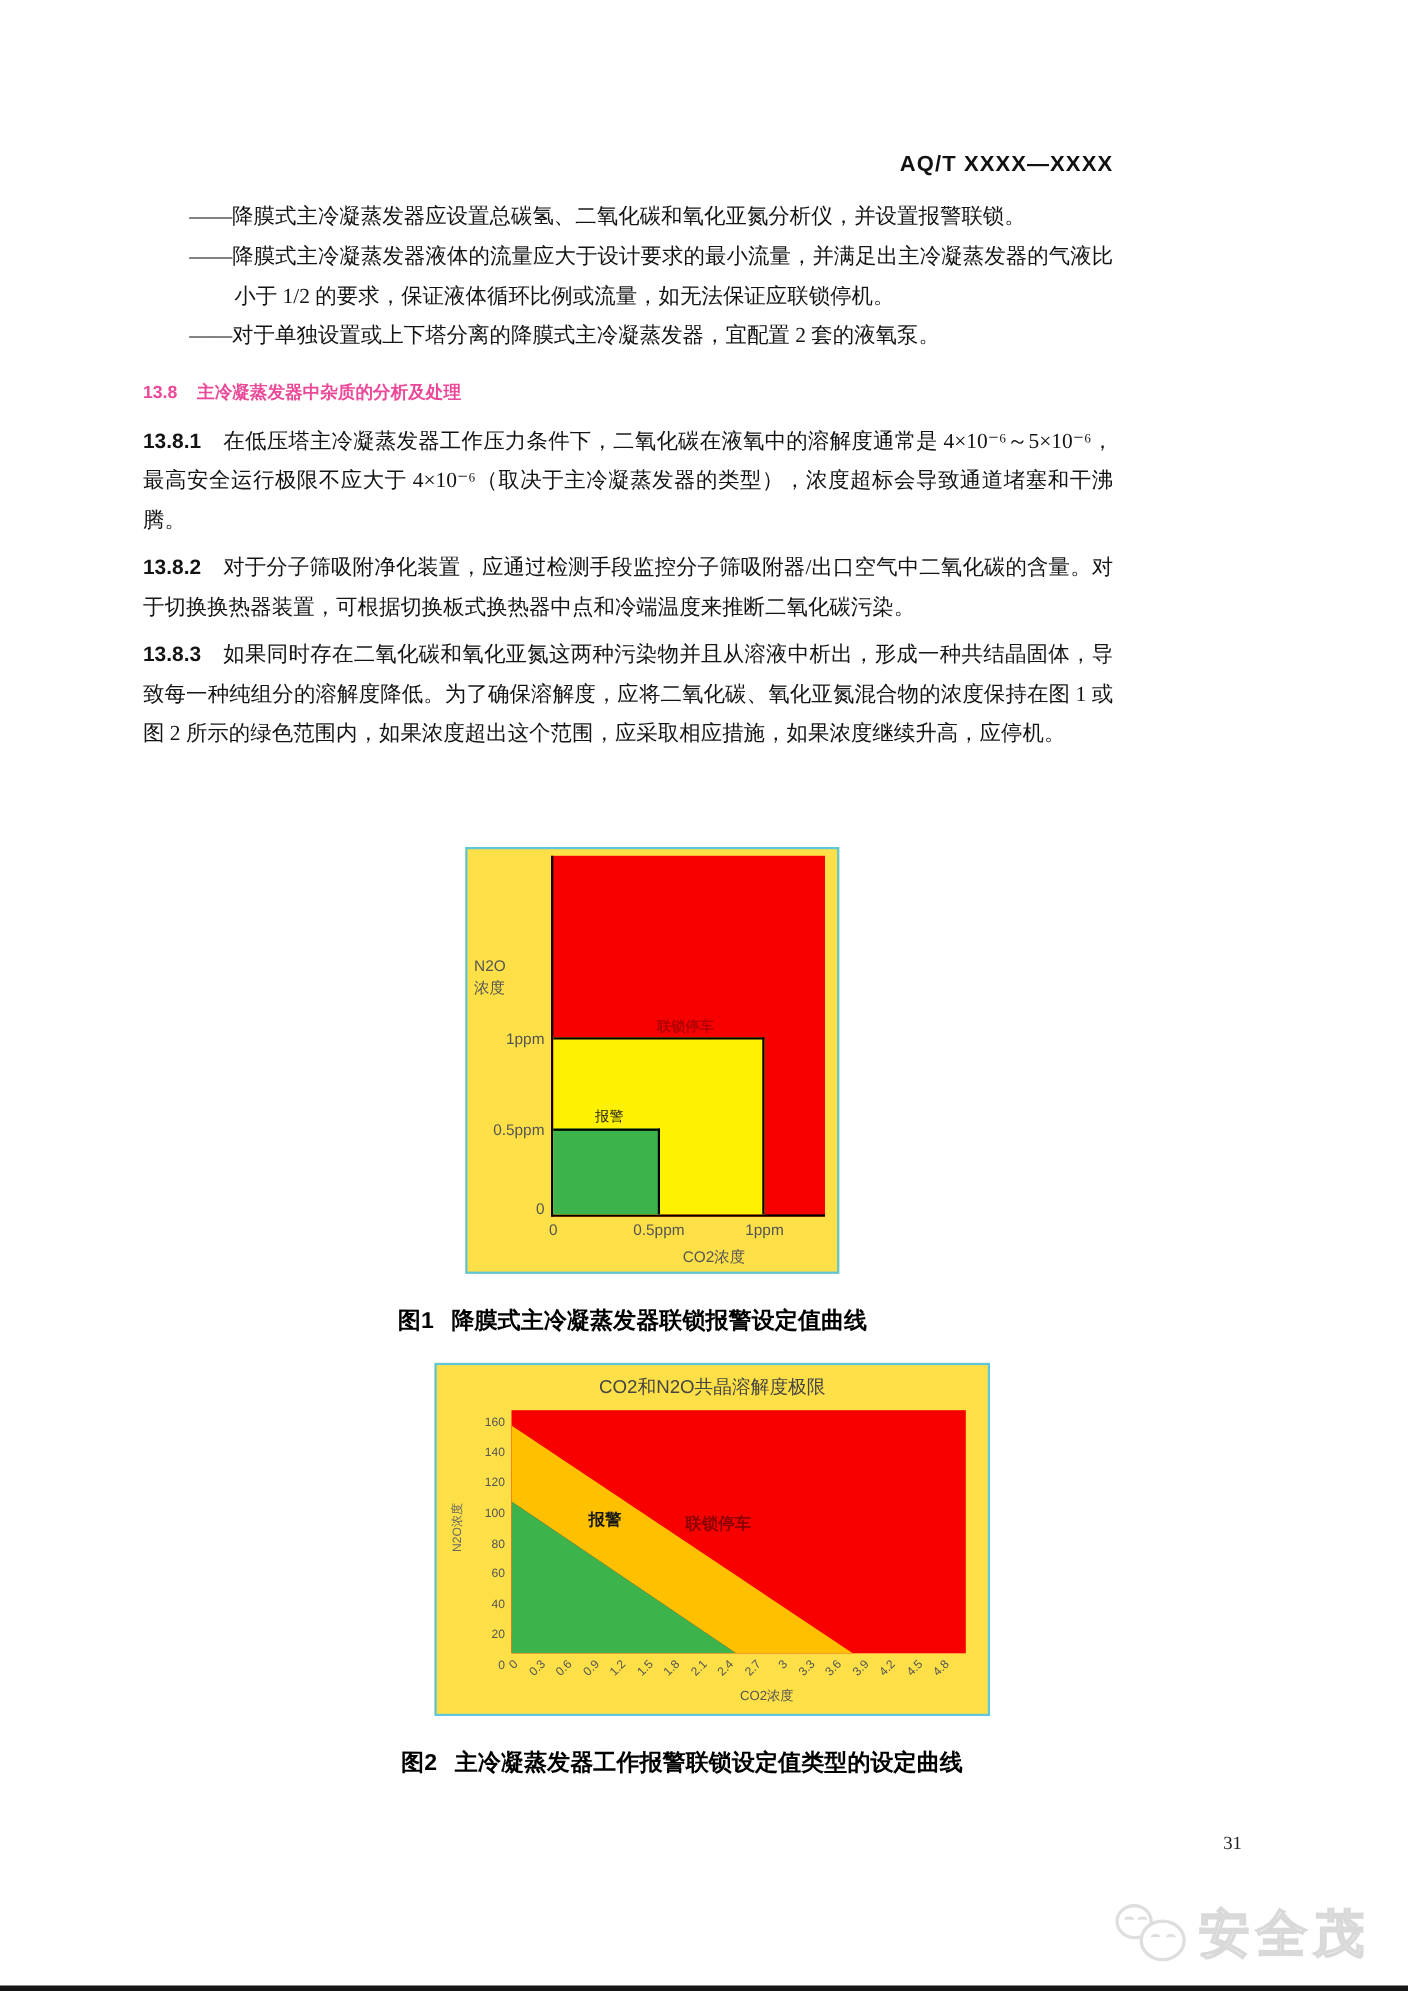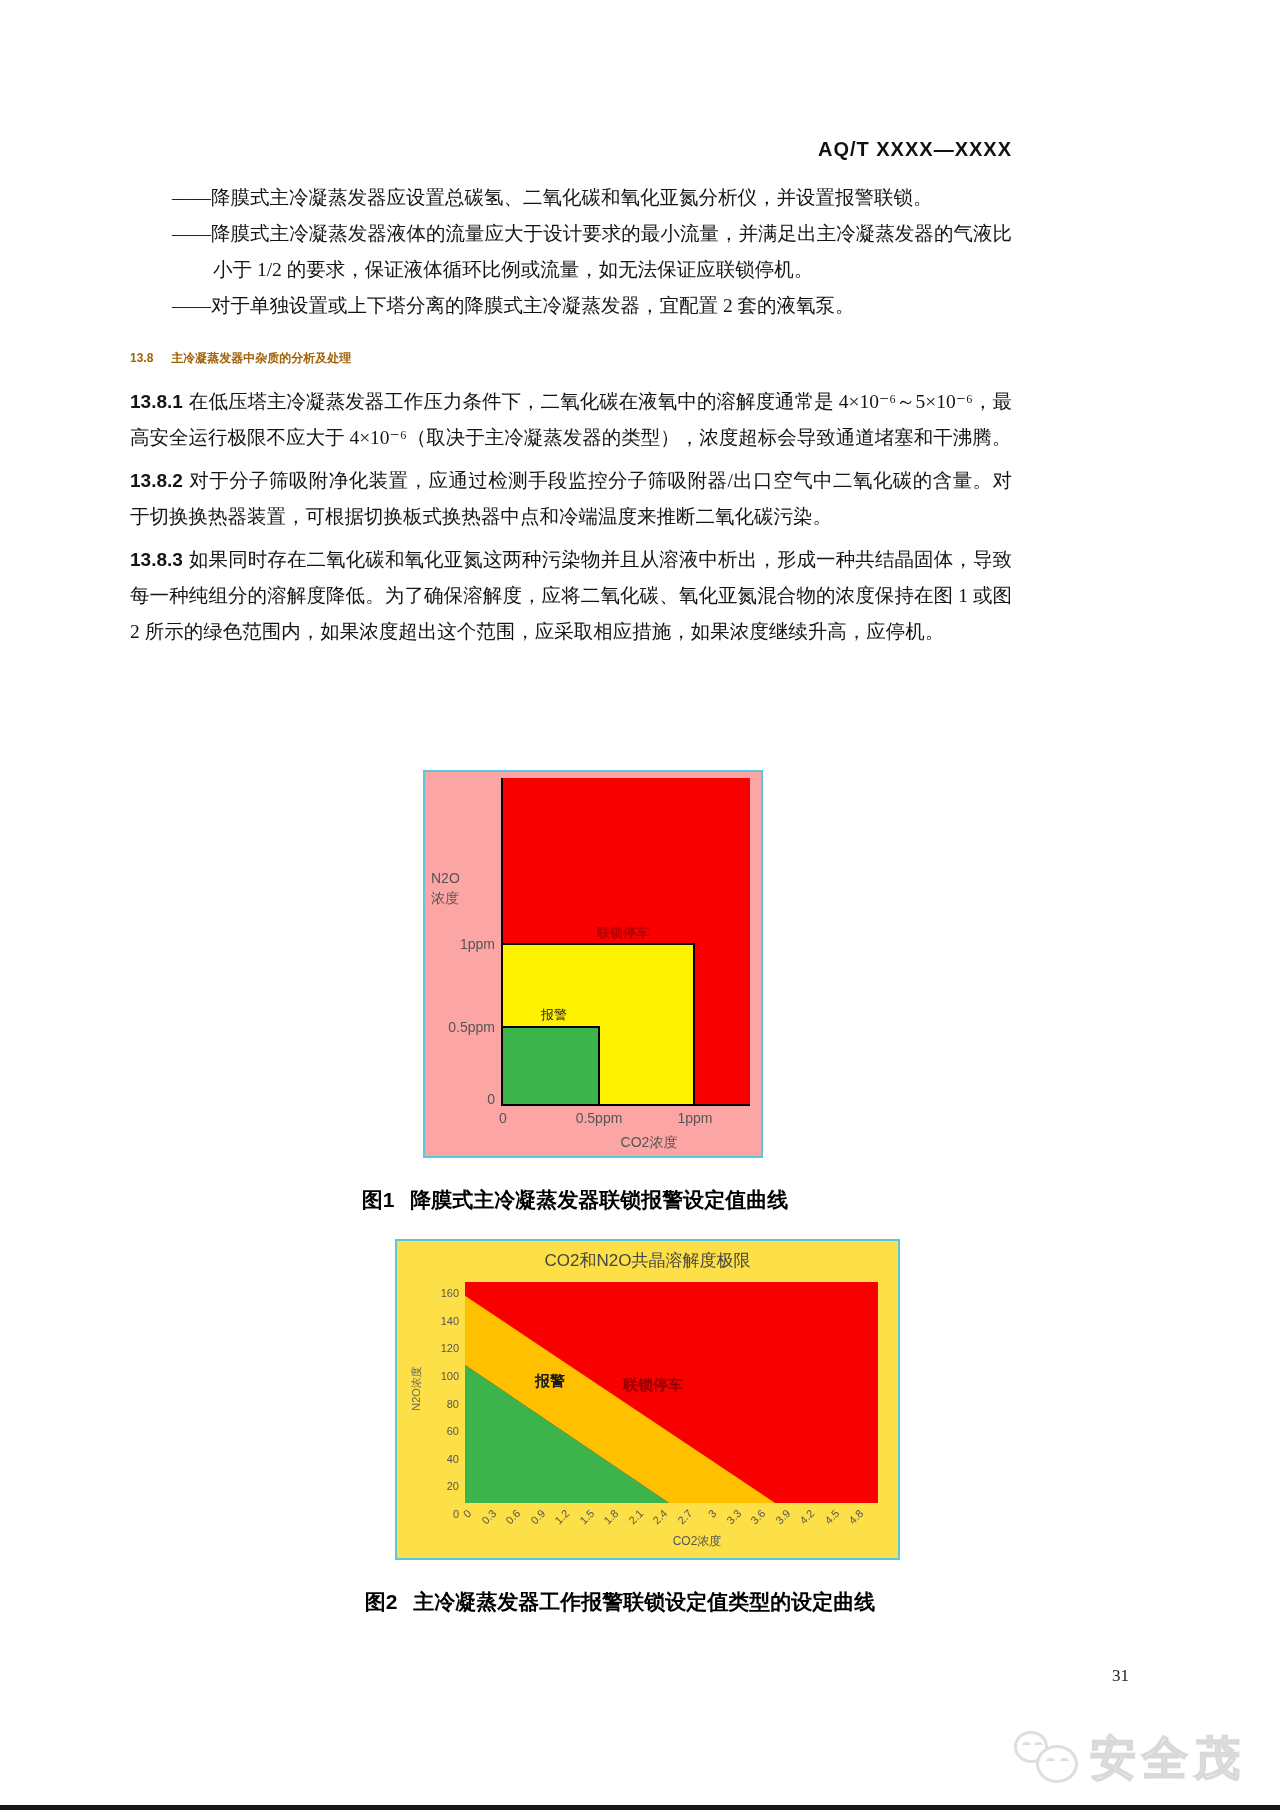--- a/index.html
+++ b/index.html
@@ -15,33 +15,33 @@
   .hdr{
     position:absolute;top:138px;right:268px;
     font-family:"Liberation Sans","DejaVu Sans",sans-serif;
     font-size:20px;font-weight:600;letter-spacing:1px;color:#111;
   }
   .content{position:absolute;left:130px;top:180px;width:882px;font-size:19.5px;line-height:36px;text-align:justify;}
   .bullets{margin:0;padding:0;list-style:none;}
   .bullets li{padding-left:83px;text-indent:-41px;}
   .sec-head{
     margin:20px 0 0 0;font-family:"Liberation Sans","DejaVu Sans",sans-serif;
-    font-size:12px;font-weight:bold;color:#a16207;line-height:28px;text-align:left;
+    font-size:16px;font-weight:bold;color:#ec4899;line-height:28px;text-align:left;
   }
   .sec-head .snum{margin-right:18px;}
   .clause{margin:7px 0 0 0;}
   .clause:first-of-type{margin-top:12px;}
   .cnum{
     font-family:"Liberation Sans","DejaVu Sans",sans-serif;font-weight:bold;
-    font-size:19px;margin-right:6px;
+    font-size:19px;margin-right:20px;
   }
   
   .fig1{
     position:absolute;left:423px;top:770px;width:340px;height:388px;
-    border:2px solid var(--cyan);background:#fca5a5;
+    border:2px solid var(--cyan);background:#fde047;
   }
   .f1-plot{
     position:absolute;left:76px;top:6px;width:249px;height:328px;
     background:var(--red);border-left:2px solid #000;border-bottom:2px solid #000;
   }
   .f1-yellow{position:absolute;left:0;bottom:0;width:192px;height:161px;background:var(--yellow);border-top:2px solid #000;border-right:2px solid #000;}
   .f1-green{position:absolute;left:0;bottom:0;width:97px;height:78px;background:var(--green);border-top:2px solid #000;border-right:2px solid #000;}
   .f1-lbl{position:absolute;font-family:"Liberation Sans","DejaVu Sans",sans-serif;font-size:13px;white-space:nowrap;}
   .f1-trip{left:94px;top:146px;color:#b40000;font-weight:600;}
   .f1-alarm{left:38px;top:228px;color:#222;}

